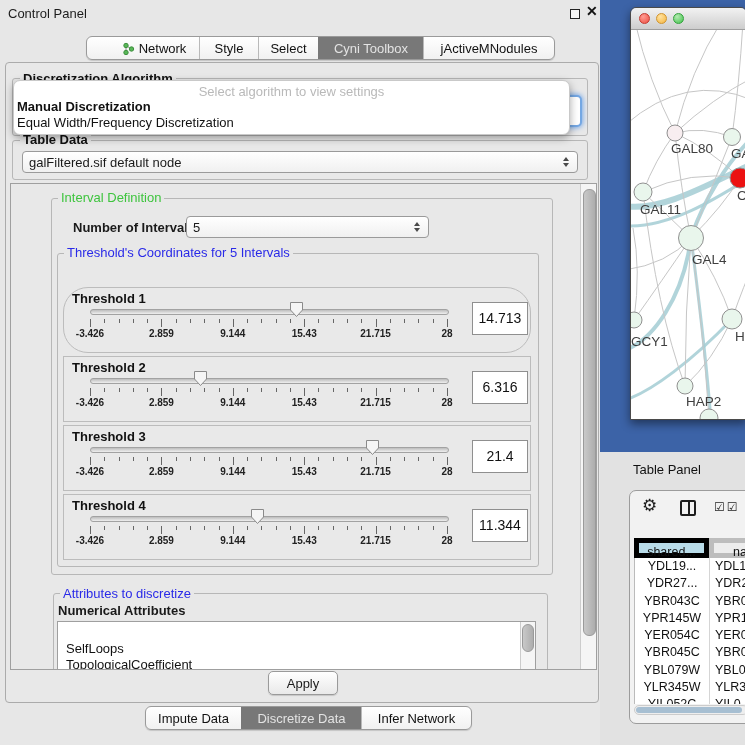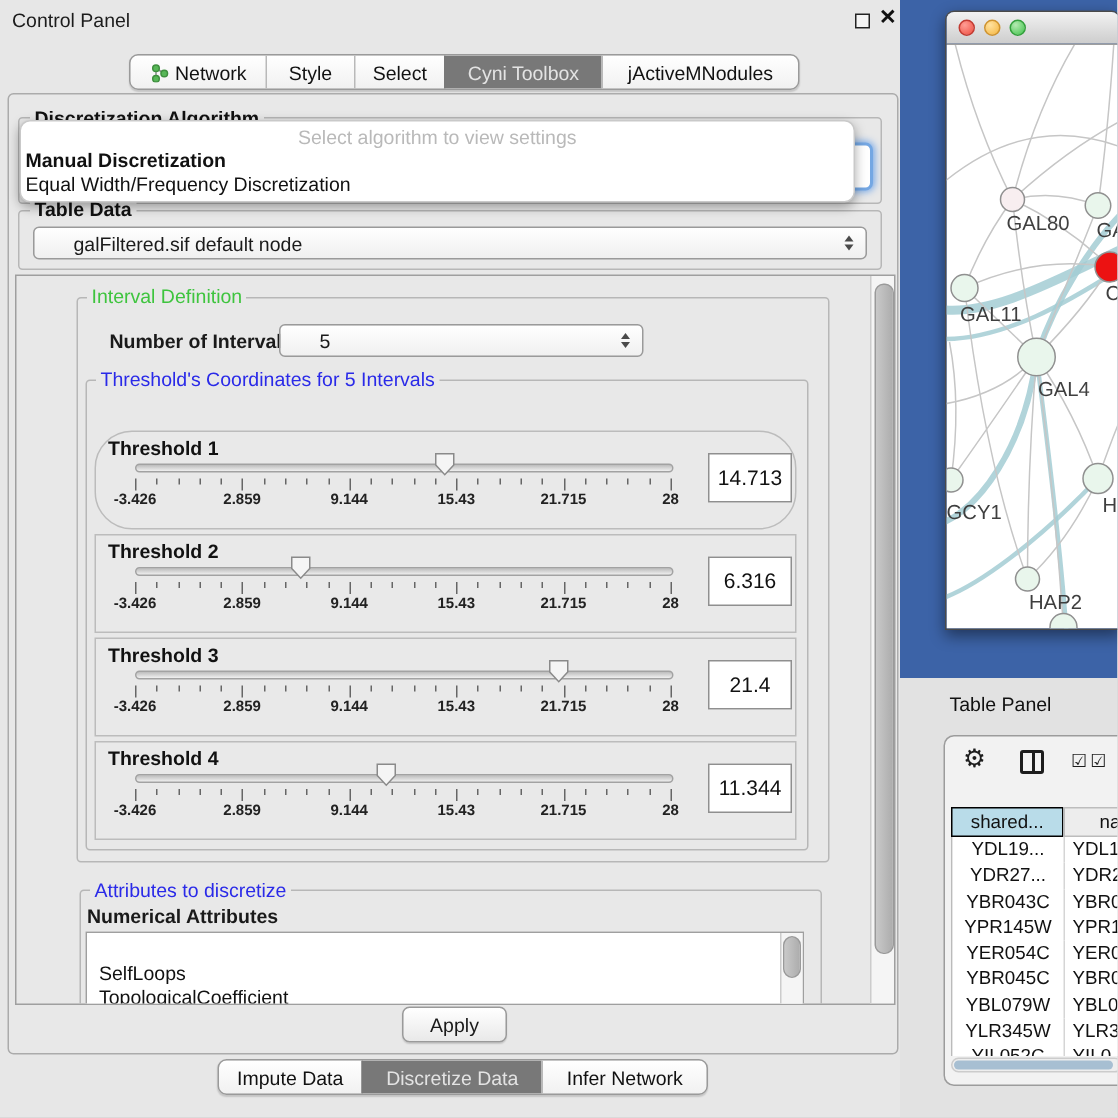--- a/index.html
+++ b/index.html
@@ -20,21 +20,21 @@
   
   #content-panel{left:5px;top:62px;width:592px;height:639px;border:1px solid #ababab;
                  border-radius:4px;background:#e8e8e8;}
   .grp{border:1px solid #b7b7b7;border-radius:3px;}
   .grp-title{font-size:13px;background:#e8e8e8;padding:0 3px;white-space:nowrap;line-height:13px;}
   .t-black{font-weight:bold;color:#111;}
   .t-green{color:#3ec43e;}
   .t-blue{color:#2a2ae8;}
   
   .combo{background:linear-gradient(#ffffff,#f0f0f0);border:1px solid #9a9a9a;border-radius:4px;
-         font-size:13px;display:flex;align-items:center;padding-left:26px;box-sizing:border-box;}
+         font-size:13px;display:flex;align-items:center;padding-left:6px;box-sizing:border-box;}
   .combo .spin{position:absolute;right:8px;top:50%;transform:translateY(-50%);display:flex;
                flex-direction:column;gap:2px;}
   .arr-up{width:0;height:0;border-left:3.5px solid transparent;border-right:3.5px solid transparent;
           border-bottom:4px solid #4a4a4a;}
   .arr-dn{width:0;height:0;border-left:3.5px solid transparent;border-right:3.5px solid transparent;
           border-top:4px solid #4a4a4a;}
   
   #algo-popup{left:13px;top:80px;width:555px;height:53px;background:#fff;border:1px solid #c9c9c9;
               border-radius:7px;box-shadow:0 3px 8px rgba(0,0,0,.35);z-index:30;}
   #algo-placeholder{left:0;top:3px;width:100%;text-align:center;font-size:13px;color:#b9b9b9;}
@@ -69,21 +69,21 @@
   #net-window{left:630px;top:7px;width:115px;height:411px;border:1px solid #4a4a4a;
               border-radius:6px 6px 0 0;box-shadow:0 4px 10px rgba(0,0,0,.45);overflow:hidden;}
   #net-titlebar{left:0;top:0;width:100%;height:21px;
                 background:linear-gradient(#f2f2f2,#cdcdcd);border-bottom:1px solid #9e9e9e;}
   .tl{position:absolute;top:5px;width:11px;height:11px;border-radius:50%;box-sizing:border-box;}
   #net-canvas{left:0;top:22px;width:115px;height:389px;background:#fff;}
   
   #tp-label{left:633px;top:462px;font-size:13px;color:#111;}
   #table-panel{left:629px;top:490px;width:122px;height:232px;background:#f2f2f2;
                border:1px solid #9c9c9c;border-radius:7px;}
-  .tp-hcell{position:absolute;top:47px;height:20px;box-sizing:border-box;border:1px solid #000000;
+  .tp-hcell{position:absolute;top:47px;height:20px;box-sizing:border-box;border:5px solid #000000;
             font-size:12.5px;text-align:center;line-height:19px;color:#111;}
   #tp-rows{left:4px;top:67px;width:114px;height:146px;background:#fff;overflow:hidden;
            border-left:1px solid #bbb;border-right:1px solid #bbb;}
   .tp-row{display:flex;height:17.3px;font-size:12.5px;color:#111;background:#fff;}
   .tp-c1{width:74px;text-align:center;line-height:17.3px;border-right:1px solid #d5d5d5;}
   .tp-c2{padding-left:5px;line-height:17.3px;white-space:nowrap;}
   #tp-hscroll{left:4px;top:214px;width:114px;height:10px;background:#eee;border:1px solid #ccc;
               border-radius:5px;box-sizing:border-box;}
   #tp-hthumb{position:absolute;left:1px;top:1px;width:106px;height:6px;background:#a7bfd2;
              border-radius:3px;}
@@ -94,21 +94,21 @@
 </style>
 </head>
 <body>
 
 <div id="screen">
 
   <div class="abs" id="cp-title">Control Panel</div>
   <div class="abs" id="float-ico"></div>
   <div class="abs" id="close-ico">✕</div>
 
-  <div class="abs tabbar" id="top-tabs" style="left:86px;top:36px;">
+  <div class="abs tabbar" id="top-tabs" style="left:86px;top:36px;padding-left:22px;">
       <div class="tab" style="width: 68px;">
         <span style="display: flex;">
           <svg width="13" height="13">
             <line x1="4" y1="3.5" x2="9.5" y2="7" stroke="#8a8a8a"></line>
             <line x1="4" y1="3.5" x2="4" y2="10.5" stroke="#8a8a8a"></line>
             <circle cx="4" cy="3.5" r="2.2" fill="#57b757" stroke="#3f8f3f"></circle>
             <circle cx="9.5" cy="7" r="2.2" fill="#57b757" stroke="#3f8f3f"></circle>
             <circle cx="4" cy="10.5" r="2.2" fill="#57b757" stroke="#3f8f3f"></circle>
           </svg>
         </span>

